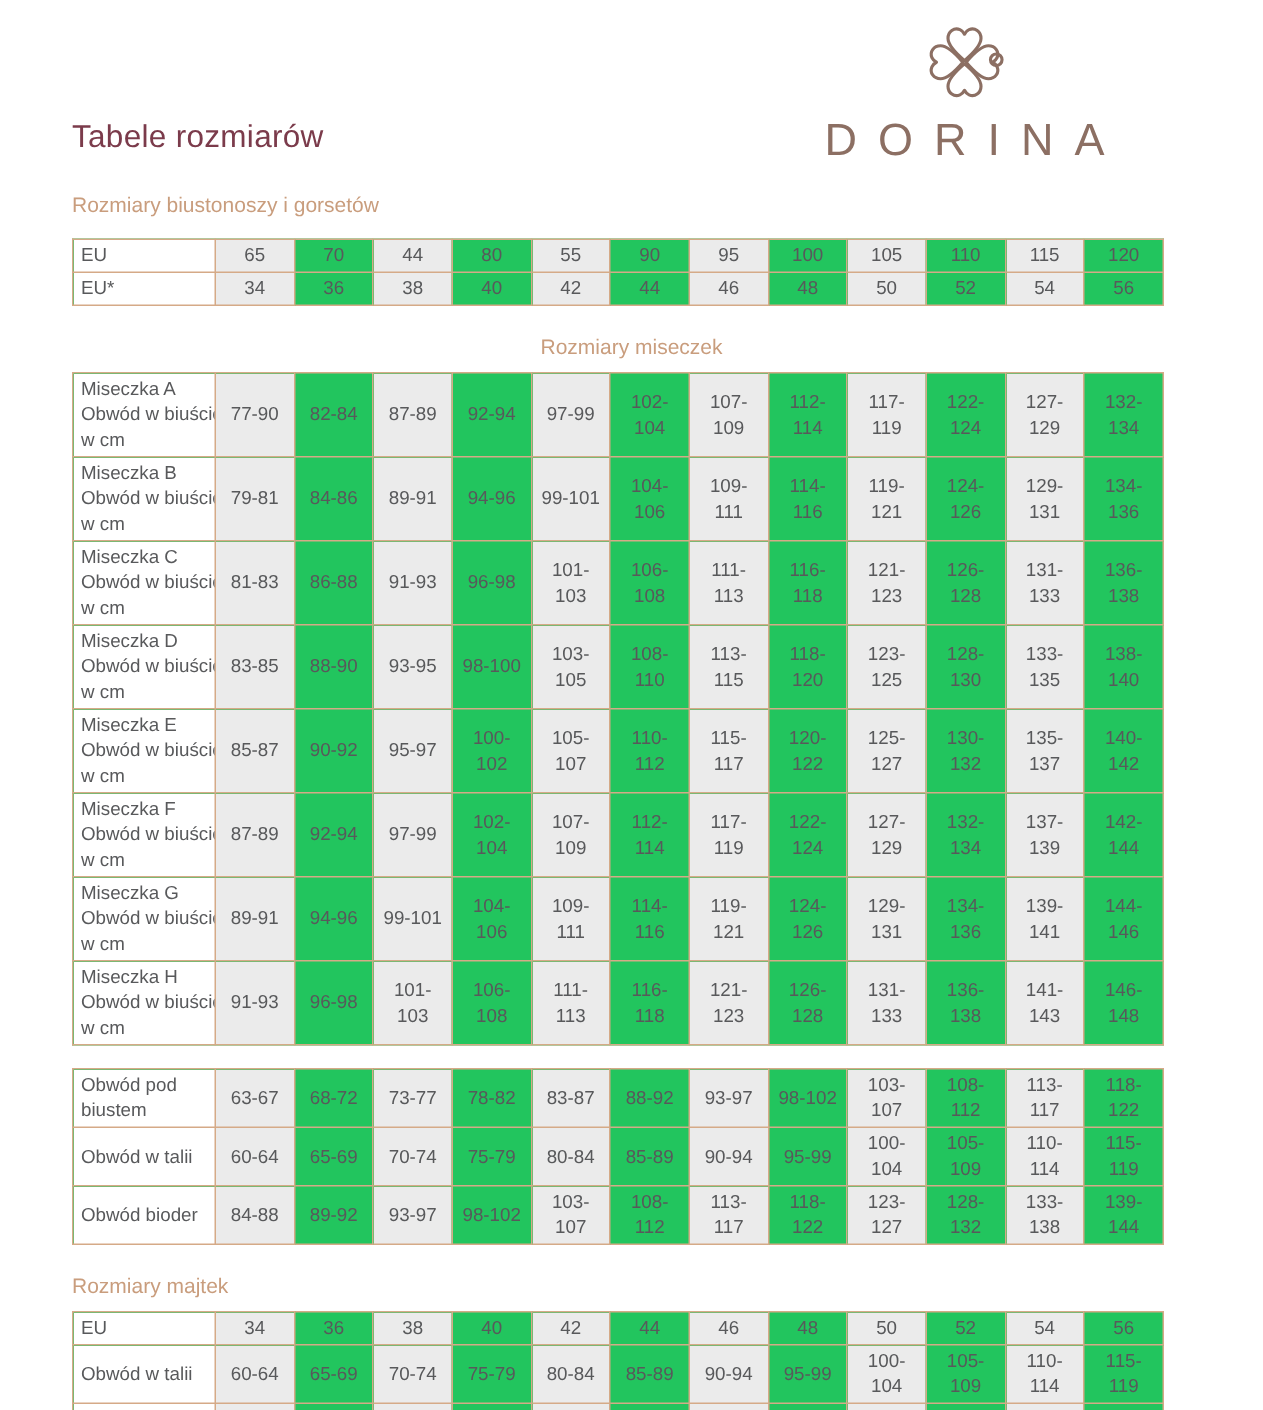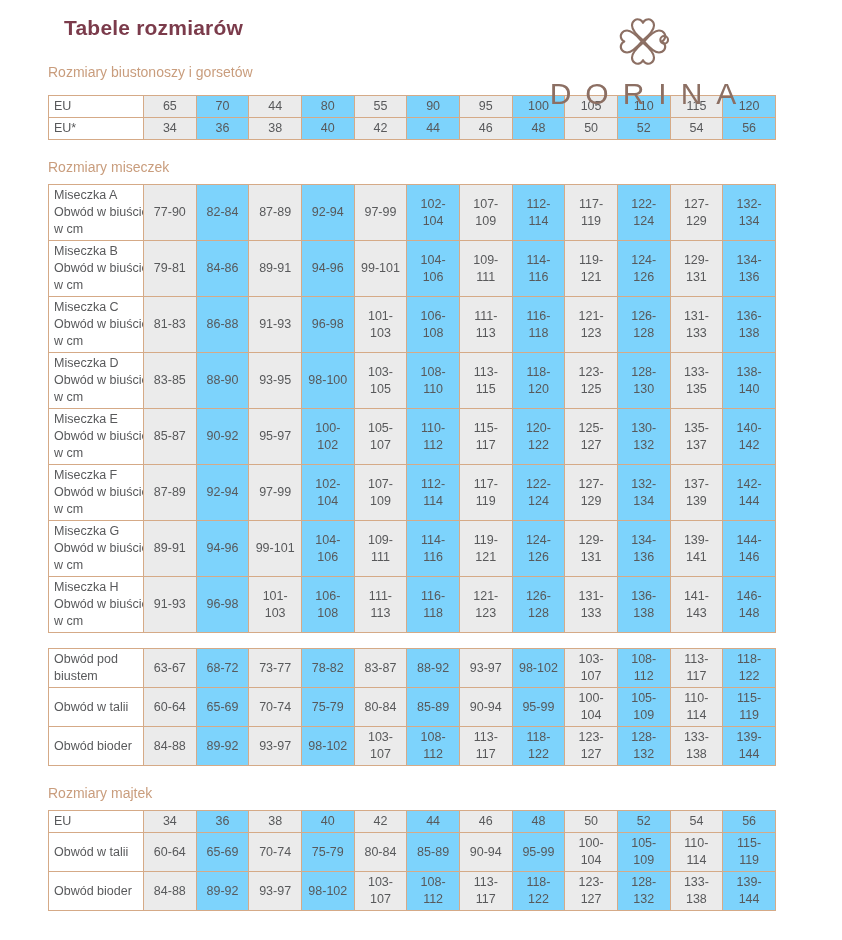--- a/index.html
+++ b/index.html
@@ -2,31 +2,31 @@
 <html style="--title-text: #7b3b4b; --section-heading: #c99d7d; --table-border: #d5aa87; --shaded-cell: #ebebeb; --cell-text: #58595b; --logo: #8c6f63;"><head>
 <meta charset="utf-8">
 <style>
   html,body{margin:0;padding:0;background:#fff;}
   .page{
     position:relative; width:842px; height:940px; background:#ffffff;
     font-family:"Liberation Sans", sans-serif; overflow:hidden;
   }
   .content{padding:0 48px;}
   .title{
-    margin:16px; font-size:21px; font-weight:700;
+    margin:0; padding-top:80px; font-size:21px; font-weight:400;
     color:var(--title-text,#7b3b4b); letter-spacing:.2px;
   }
   .section-heading{
     margin:0; font-weight:400; font-size:14px; color:var(--section-heading,#c99d7d);
   }
   .sh-bras{margin-top:24px;}
-  .sh-cups{margin-top:19px;}
+  .sh-cups{margin-top:19px;text-align:center;}
   .sh-panties{margin-top:19px;}
   table.size-table{
-    border-collapse:collapse; table-layout:fixed; width:728px; background:#7dd3fc;
+    border-collapse:collapse; table-layout:fixed; width:728px; background:#22c55e;
   }
   .t-bras{margin-top:15px;}
   .t-cups{margin-top:9px;}
   .t-measure{margin-top:15px;padding-left:26px;}
   .t-panties{margin-top:9px;}
   table.size-table td{
     border:1px solid var(--table-border,#d5aa87);
     font-size:12.5px; color:var(--cell-text,#58595b);
     padding:2px 5px; line-height:17px; vertical-align:middle;
     overflow:hidden;

